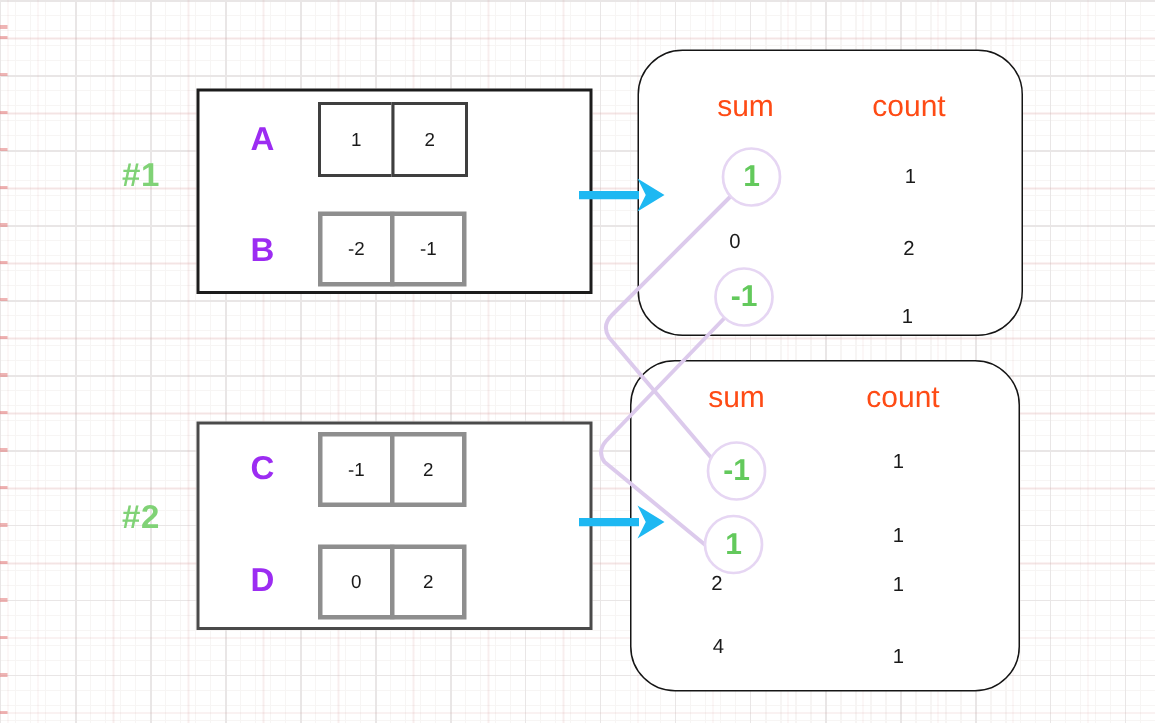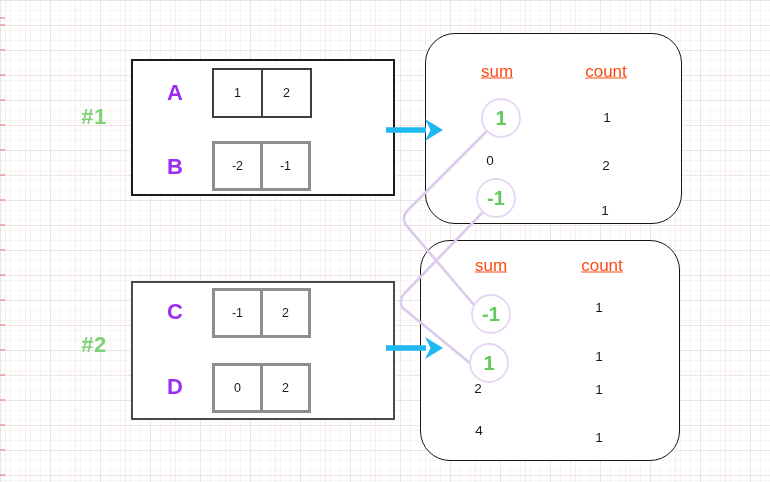--- a/index.html
+++ b/index.html
@@ -42,21 +42,21 @@
   .group-rect{position:absolute;box-sizing:border-box;background:#fff;border:2px solid #1c1c1c;}
   .group-rect.g2{border-color:#4a4a4a;}
   .round-box{position:absolute;box-sizing:border-box;background:#fff;border:1.7px solid #151515;border-radius:30px;}
   .cells{position:absolute;display:flex;}
   .cell{box-sizing:border-box;width:51px;height:50px;display:flex;align-items:center;justify-content:center;
         background:#fff;font-size:12.5px;color:var(--ink);}
   .cells.dark .cell{border:2px solid var(--cell-border-dark);}
   .cells.gray .cell{border:3px solid var(--cell-border-gray);}
   .cells .cell + .cell{margin-left:-2px;}
   .cells.gray .cell + .cell{margin-left:-3px;}
-  .th{font-size:17px;color:var(--orange);text-decoration:underline;}
+  .th{font-size:20px;color:var(--orange);}
   .num{font-size:13.5px;color:var(--ink);}
   .gnum{font-size:20px;font-weight:700;color:var(--green-value);}
   svg.overlay{position:absolute;left:0;top:0;pointer-events:none;}
   .conn{fill:none;stroke:var(--lavender-line);stroke-width:2.6;stroke-linecap:round;stroke-linejoin:round;}
   .hl-circle{fill:#ffffff;stroke:var(--lavender-circle);stroke-width:1.8;}
   .flow-line{stroke:var(--cyan);stroke-width:5.5;stroke-linecap:butt;}
   .flow-head{fill:var(--cyan);}
 </style>
 </head>
 <body>

